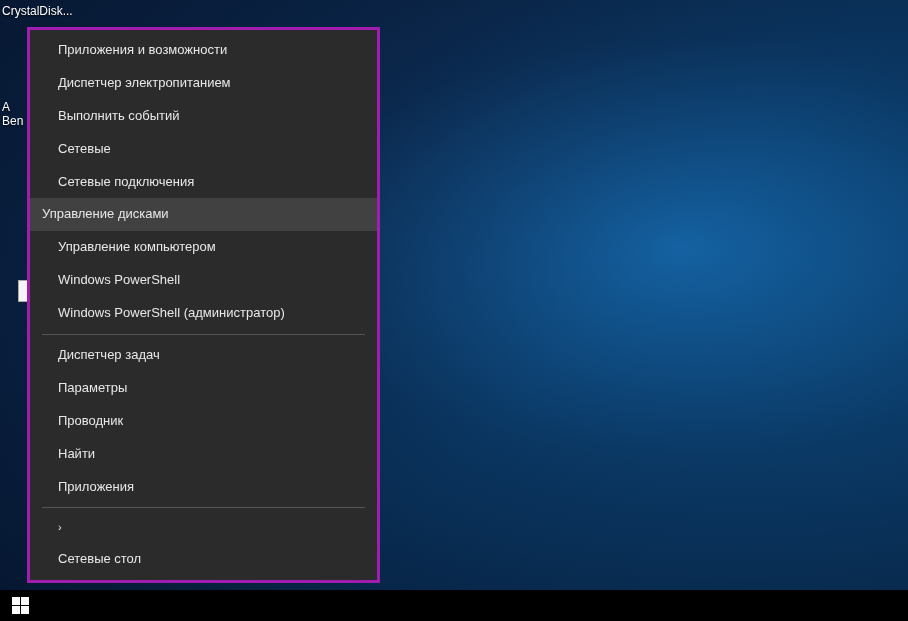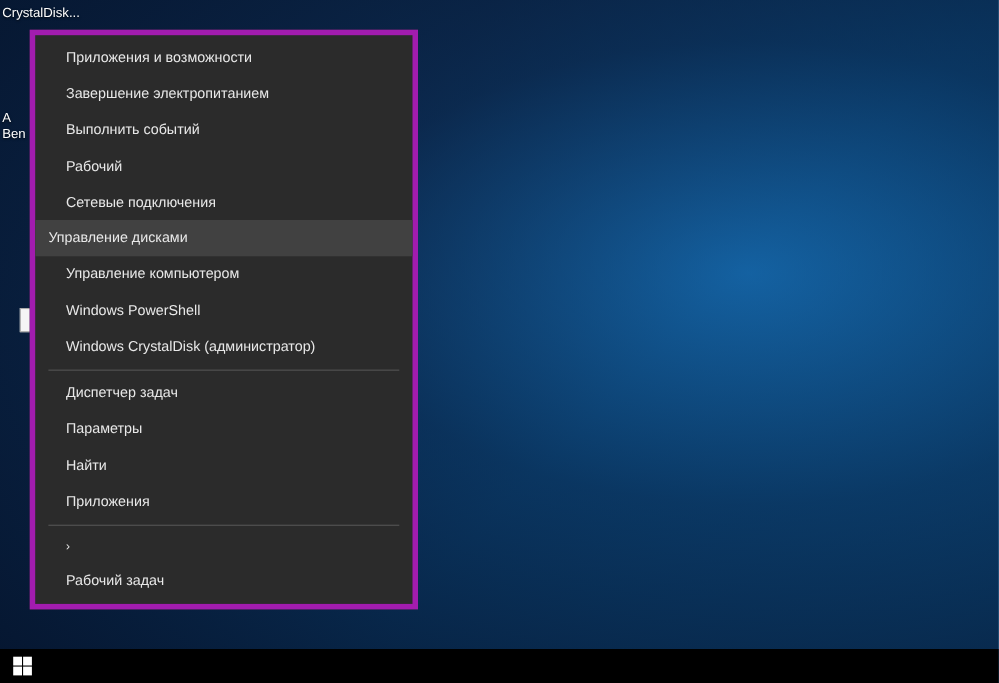--- a/index.html
+++ b/index.html
@@ -72,21 +72,21 @@
     }
     .start-icon span {
       background: #fff;
     }
     .context-menu {
       position: absolute;
       left: 27px;
       top: 27px;
       width: 353px;
       background: #2b2b2b;
-      border: 5px solid #a21caf;
+      border: 3px solid #a21caf;
       padding: 4px 0;
       z-index: 10;
     }
     .menu-item {
       padding: 8px 28px;
       font-size: 13px;
       color: #e8e8e8;
       cursor: default;
       display: flex;
       align-items: center;
@@ -123,66 +123,69 @@
 </div>
 
 <div class="left-task-icon"></div>
 
 <div class="context-menu">
   <div id="menu-group1">
       <div class="menu-item">
         <span>Приложения и возможности</span>
       </div>
       <div class="menu-item">
-        <span>Завершение электропитанием</span>
+        <span>Диспетчер электропитанием</span>
       </div>
       <div class="menu-item">
         <span>Выполнить событий</span>
       </div>
       <div class="menu-item">
-        <span>Рабочий</span>
+        <span>Сетевые</span>
       </div>
       <div class="menu-item">
         <span>Сетевые подключения</span>
       </div>
       <div class="menu-item hovered">
         <span>Управление дисками</span>
       </div>
       <div class="menu-item">
         <span>Управление компьютером</span>
       </div>
       <div class="menu-item">
         <span>Windows PowerShell</span>
       </div>
       <div class="menu-item">
-        <span>Windows CrystalDisk (администратор)</span>
+        <span>Windows PowerShell (администратор)</span>
       </div>
     </div>
   <div class="menu-separator"></div>
   <div id="menu-group2">
       <div class="menu-item">
         <span>Диспетчер задач</span>
       </div>
       <div class="menu-item">
         <span>Параметры</span>
+      </div>
+      <div class="menu-item">
+        <span>Проводник</span>
       </div>
       <div class="menu-item">
         <span>Найти</span>
       </div>
       <div class="menu-item">
         <span>Приложения</span>
       </div>
     </div>
   <div class="menu-separator"></div>
   <div id="menu-group3">
       <div class="menu-item">
         <span class="submenu-arrow">›</span>
       </div>
       <div class="menu-item">
-        <span>Рабочий задач</span>
+        <span>Сетевые стол</span>
       </div>
     </div>
 </div>
 
 <div class="taskbar">
   <div class="start-button">
     <div class="start-icon">
       <span></span>
         <span></span>
         <span></span>

